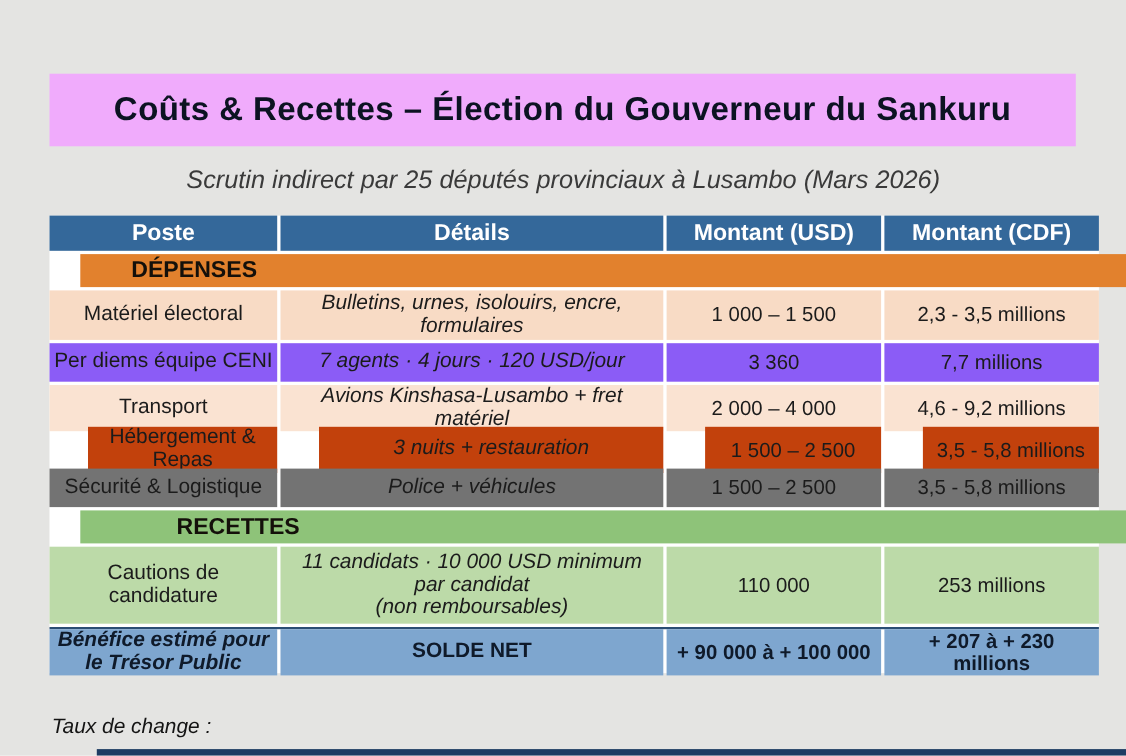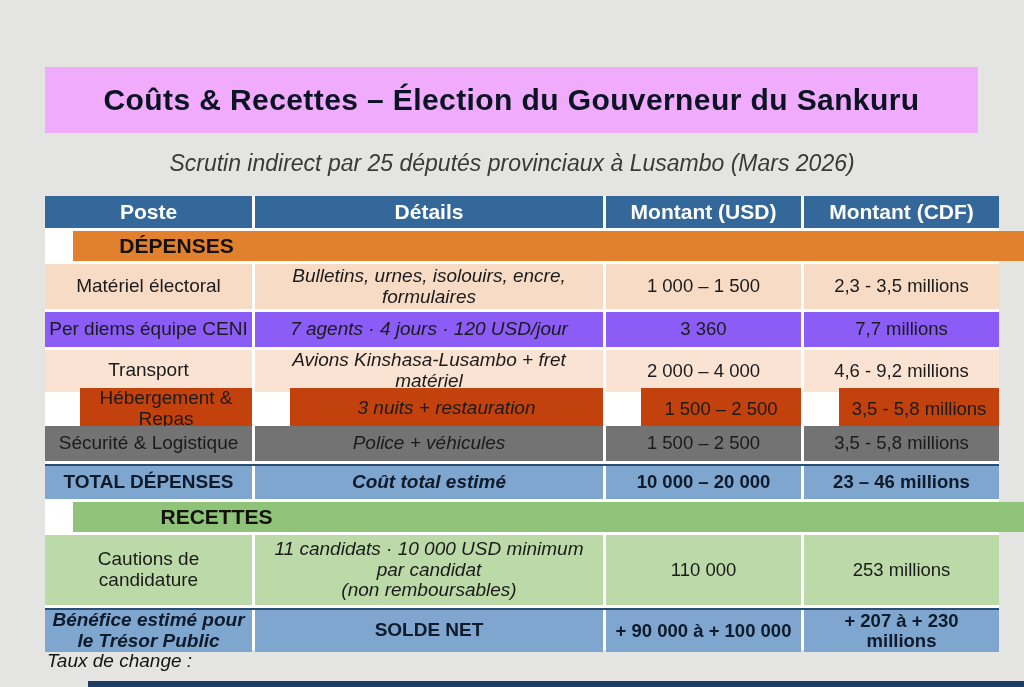--- a/index.html
+++ b/index.html
@@ -119,26 +119,20 @@
       <div class="cell amount">3,5 - 5,8 millions</div>
     </div>
 
     <div class="row r-sec">
       <div class="cell">Sécurité &amp; Logistique</div>
       <div class="cell details">Police + véhicules</div>
       <div class="cell amount">1 500 – 2 500</div>
       <div class="cell amount">3,5 - 5,8 millions</div>
     </div>
 
-    <div class="row r-tot">
-      <div class="cell">TOTAL DÉPENSES</div>
-      <div class="cell details">Coût total estimé</div>
-      <div class="cell amount">10 000 – 20 000</div>
-      <div class="cell amount">23 – 46 millions</div>
-    </div>
 
     <div class="row section-row rec">
       <div class="band">
         <div class="label">RECETTES</div>
       </div>
     </div>
 
     <div class="row r-cau">
       <div class="cell">Cautions de candidature</div>
       <div class="cell details">11 candidats · 10 000 USD minimum

